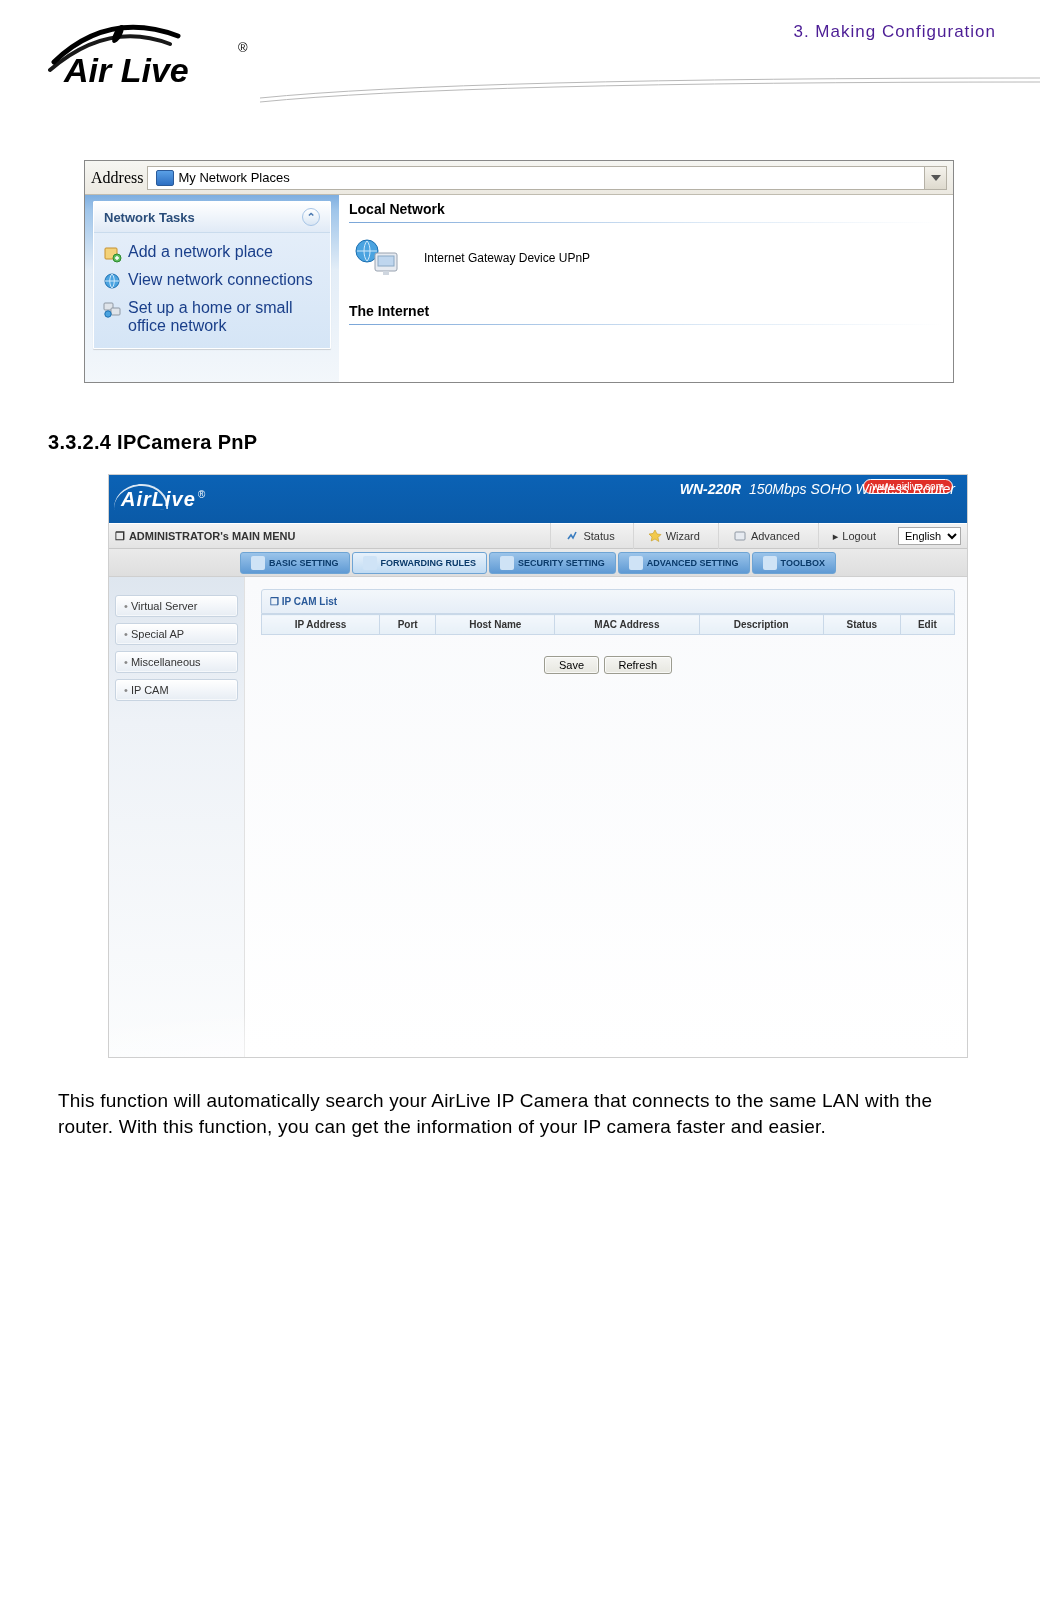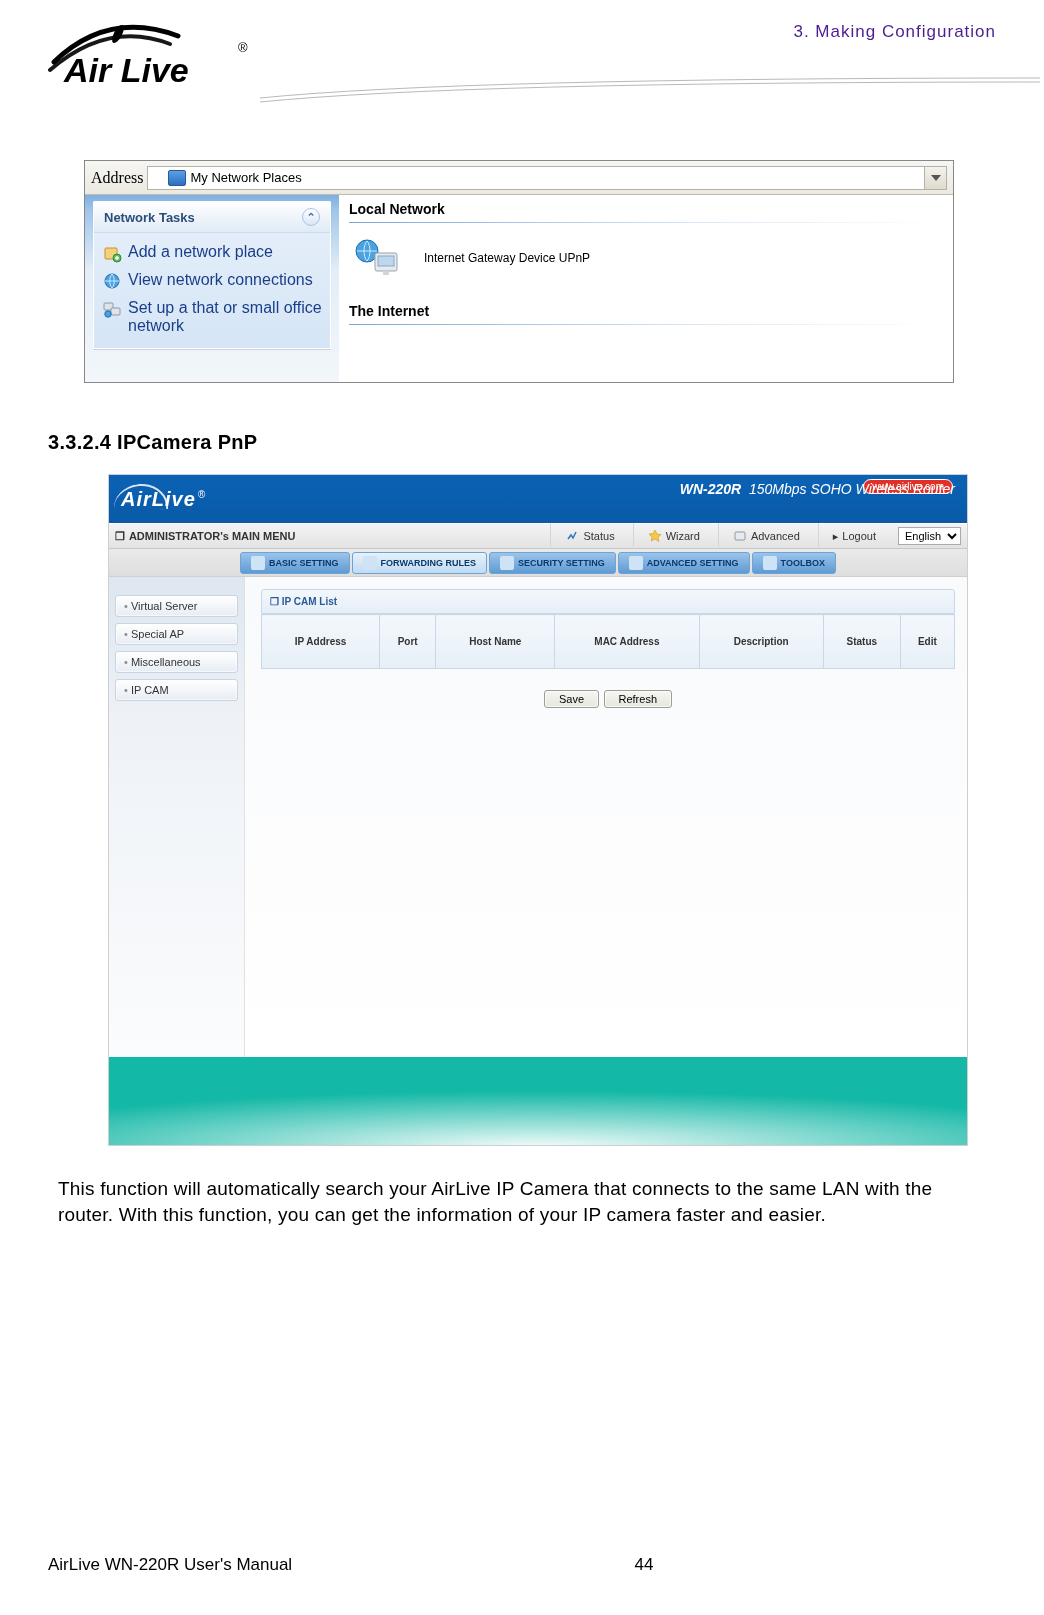--- a/index.html
+++ b/index.html
@@ -60,21 +60,21 @@
   }
   .addr-label { font-family: "Times New Roman", serif; font-size: 16px; }
   .addr-field {
     background: #fff;
     border: 1px solid #b5b1a6;
     height: 24px;
     margin-left: 4px;
     flex: 1;
     display: flex;
     align-items: center;
-    padding: 0 20px;
+    padding: 0 8px;
     font-family: Tahoma, sans-serif;
     font-size: 13px;
   }
   .addr-drop {
     width: 22px;
     height: 24px;
     background: linear-gradient(#f4f2ec,#dedace);
     border: 1px solid #b5b1a6;
     border-left: none;
     display: flex;
@@ -154,22 +154,22 @@
   .heading-332 {
     font-size: 20px;
     font-weight: bold;
     margin: 48px 0 20px 0;
     letter-spacing: .3px;
   }
   .router-shot {
     margin-left: 60px;
     width: 860px;
     border: 1px solid #cfcfcf;
-    height: 672px;
-    background: #14b8a6;
+    height: 584px;
+    background: #14532d;
     position:relative;
     overflow:hidden;
   }
   .glow-bottom {
     position:absolute;left:0;right:0;bottom:-2px;height:56px;
     background: radial-gradient(ellipse 70% 100% at 50% 100%, rgba(255,255,255,.95), rgba(255,255,255,0));
     pointer-events:none;
   }
   .rt-top {
     height: 48px;
@@ -260,21 +260,21 @@
     border:1px solid #c9d8e8;border-radius:3px 3px 0 0;
   }
   .ipcam-title::before{content:"❐ ";}
   .ipcam-table{
     width:100%;border-collapse:collapse;font-size:10px;
     border:1px solid #c9d8e8;border-top:none;
   }
   .ipcam-table th{
     background:linear-gradient(#f4f8fc,#e6eff7);
     border:1px solid #c9d8e8;
-    padding:21px 4px;font-weight:bold;color:#333;
+    padding:4px 4px;font-weight:bold;color:#333;
   }
   .btn-row{
     text-align:center;padding:20px 0;
   }
   .xpbtn{
     font-size:11px;padding:2px 14px;
     background:linear-gradient(#f5f5f2,#e7e7e0);
     border:1px solid #9c9c90;border-radius:3px;
     box-shadow: inset 0 0 0 1px rgba(255,255,255,.7);
   }
@@ -351,21 +351,21 @@
                 <path d="M3 10h14M10 3c3 3 3 11 0 14M10 3c-3 3-3 11 0 14" fill="none" stroke="#cfe9fb" stroke-width="1"></path>
               </svg>
               <span>View network connections</span>
             </div>
             <div class="task-item">
               <svg class="task-icon" viewBox="0 0 20 20">
                 <rect x="2" y="4" width="9" height="7" rx="1" fill="#dfe4ea" stroke="#8f98a3"></rect>
                 <rect x="9" y="9" width="9" height="7" rx="1" fill="#dfe4ea" stroke="#8f98a3"></rect>
                 <circle cx="6" cy="15" r="3.2" fill="#4aa3e0" stroke="#1c6fb0"></circle>
               </svg>
-              <span>Set up a that or small office network</span>
+              <span>Set up a home or small office network</span>
             </div>
           </div>
         </div>
       </div>
       <div class="mnp-right">
         <div class="section-head">Local Network</div>
         <div class="section-divider"></div>
         <div class="igd">
           <svg class="igd-icon" viewBox="0 0 48 42">
             <circle cx="14" cy="14" r="11" fill="#4aa3e0" stroke="#1c6fb0"></circle>
@@ -475,17 +475,13 @@
           <button class="xpbtn">Save</button>
           <button class="xpbtn">Refresh</button>
         </div>
       </div>
     </div>
     <div class="glow-bottom"></div>
   </div>
 
   <p class="body-text">This function will automatically search your AirLive IP Camera that connects to the same LAN with the router. With this function, you can get the information of your IP camera faster and easier.</p>
 
-  <div class="footer">
-    <span>AirLive WN-220R User's Manual</span>
-    <span class="pn">44</span>
-  </div>
 </div>
 
 </body></html>

